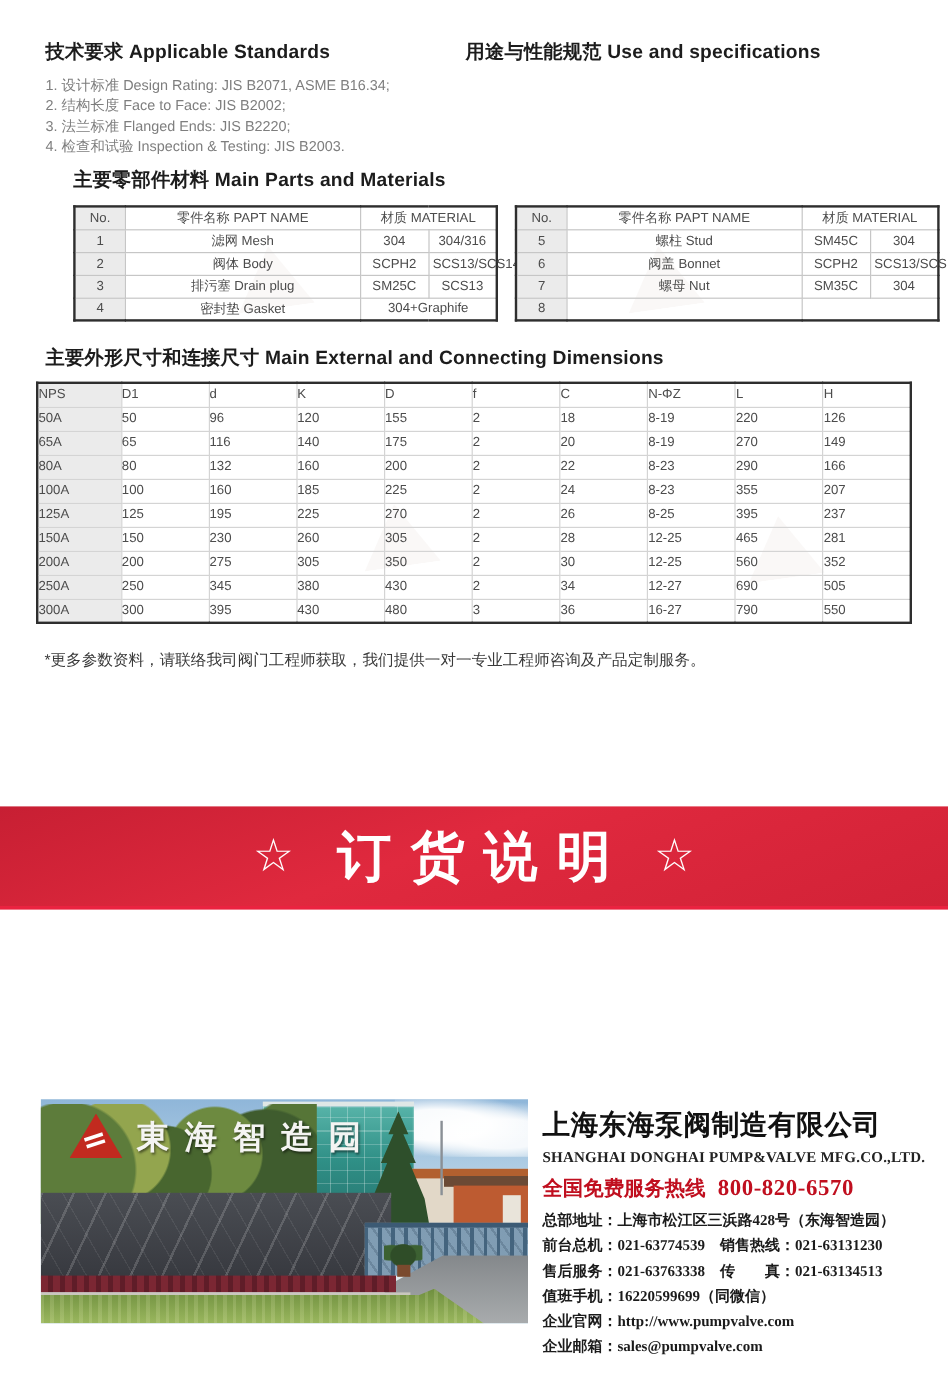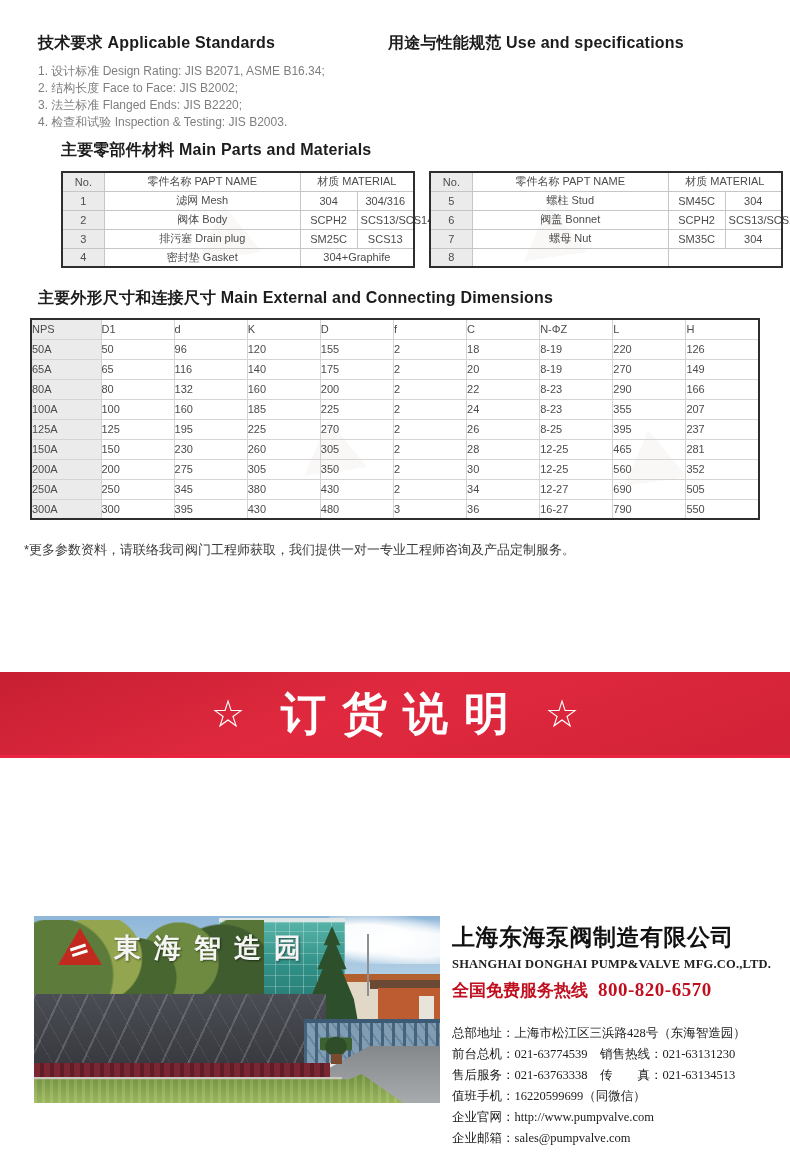--- a/index.html
+++ b/index.html
@@ -33,21 +33,21 @@
   .c-name { width:148px; }
   .c-m { width:86px; }
   
   .sec-dims { position:absolute; left:30px; top:288px; width:730px; }
   .sec-dims .sec-title { margin-left:8px; }
   table.dims { border-collapse:collapse; width:730px; table-layout:fixed; margin-top:9px;
                border:2px solid #2e2e2e; font-size:11px; color:#4c4c4c; text-align:left; }
   table.dims th, table.dims td { border:1px solid #d4d4d4; height:20px; font-weight:normal; }
   table.dims .c-nps { width:70px; }
   
-  .note { position:absolute; left:24px; top:541px; font-size:13px; color:#3a3a3a; }
+  .note { position:absolute; left:37px; top:541px; font-size:13px; color:#3a3a3a; }
   
   .banner { position:absolute; left:0; top:672px; width:790px; height:86px;
             background:linear-gradient(160deg,#c71f33 0%, #e0293e 45%, #d22237 100%);
             border-bottom:3px solid #ea2340;
             display:flex; align-items:center; justify-content:center; }
   .banner .star { color:#ffffff; font-size:38px; margin:0 20px; }
   .banner .banner-text { color:#ffffff; font-size:45px; font-weight:900; letter-spacing:16px;
             text-indent:16px; }
   
   .notices { position:absolute; left:0; top:799px; width:790px; text-align:center;
@@ -121,22 +121,22 @@
   .p-pot { left:297px; top:138px; width:11px; height:10px; background:#7a4a2e; }
   
   .company { width:327px; margin-left:12px; padding-top:6px; }
   .co-name { font-size:23px; font-weight:900; color:#111; white-space:nowrap; letter-spacing:0.5px; }
   .co-name-en { margin-top:4px; font-family:"Liberation Serif","DejaVu Serif",serif;
                 font-weight:bold; font-size:12.5px; color:#222; letter-spacing:0.2px; white-space:nowrap; }
   .co-hotline { margin-top:7px; font-family:"Liberation Serif","DejaVu Serif",serif;
                 font-weight:bold; color:#c00f1f; white-space:nowrap; }
   .co-hotline .lbl { font-size:17px; }
   .co-hotline .num { font-size:19px; margin-left:6px; letter-spacing:0.5px; }
-  .co-contacts { margin-top:21px; font-family:"Liberation Serif","DejaVu Serif",serif;
-                font-weight:normal; font-size:12.5px; color:#1b1b1b; line-height:21px; }
+  .co-contacts { margin-top:5px; font-family:"Liberation Serif","DejaVu Serif",serif;
+                font-weight:bold; font-size:12.5px; color:#1b1b1b; line-height:21px; }
   .co-contacts .line { white-space:nowrap; }
 </style>
 </head>
 <body>
 
 <div class="page">
 
   <div class="wm" style="left:195px; top:205px;"></div>
   <div class="wm" style="left:520px; top:205px;"></div>
   <div class="wm" style="left:300px; top:420px;"></div>

